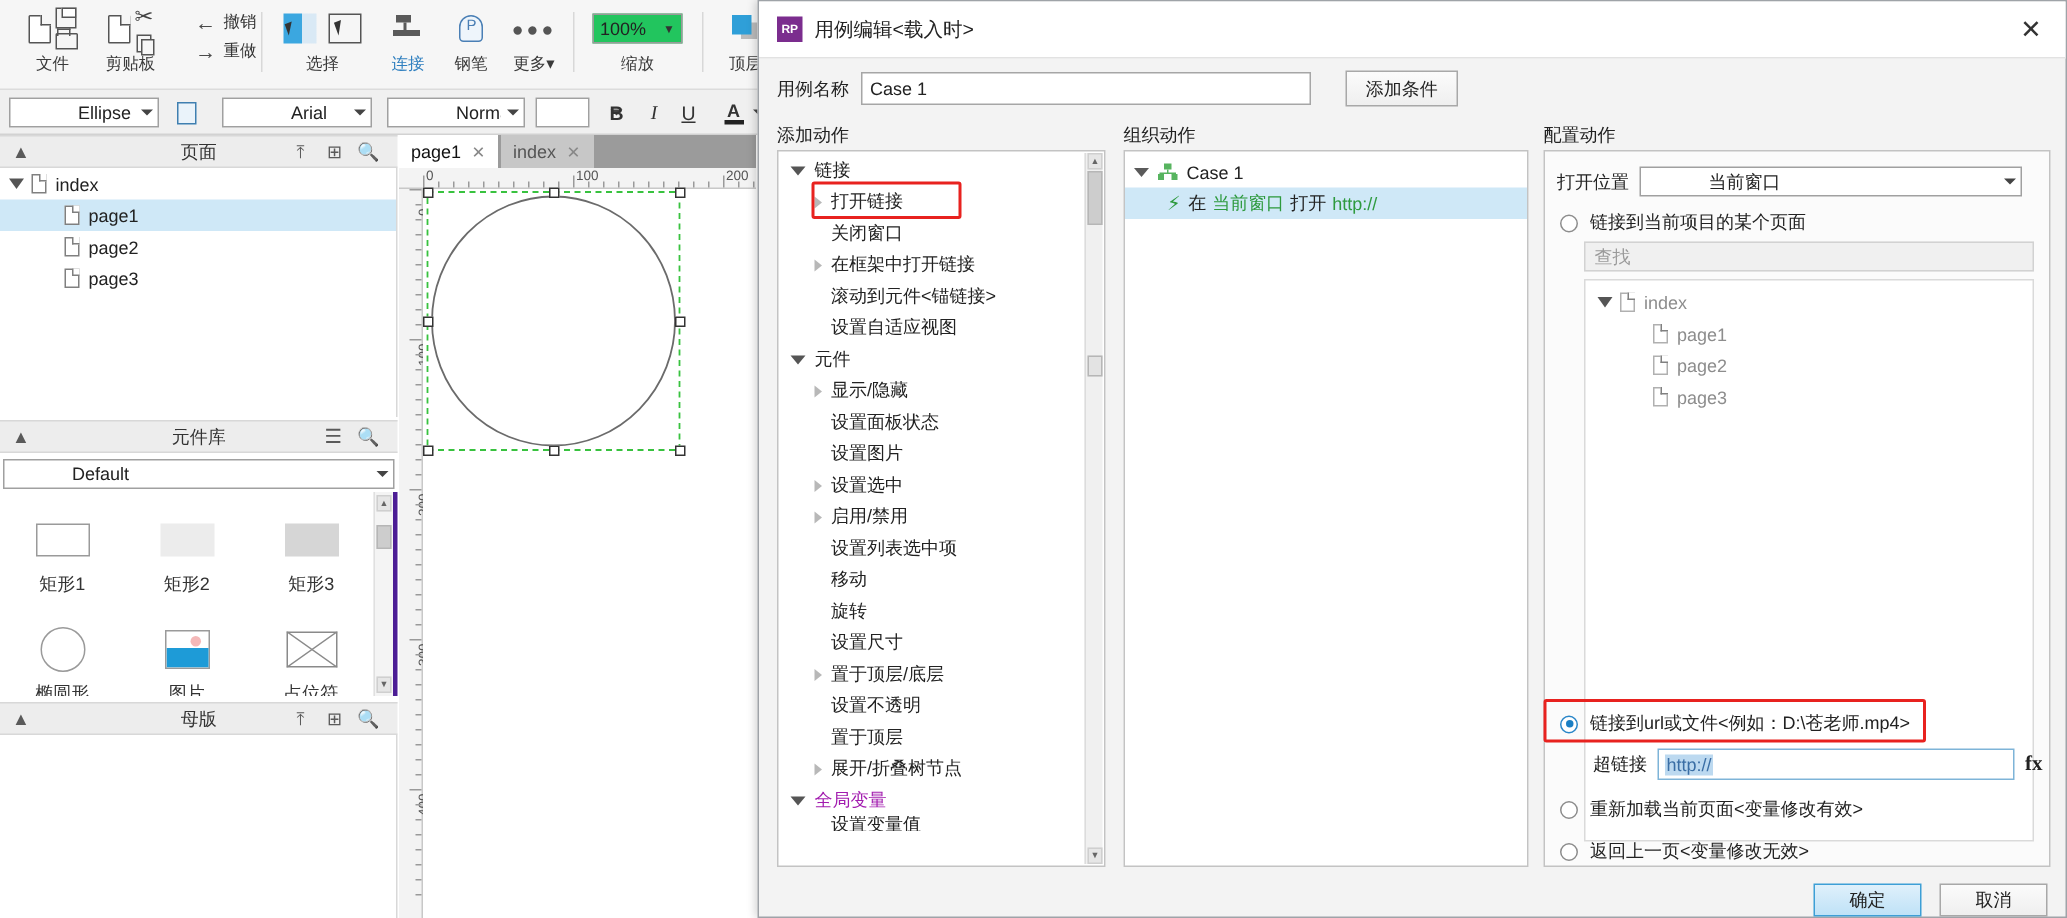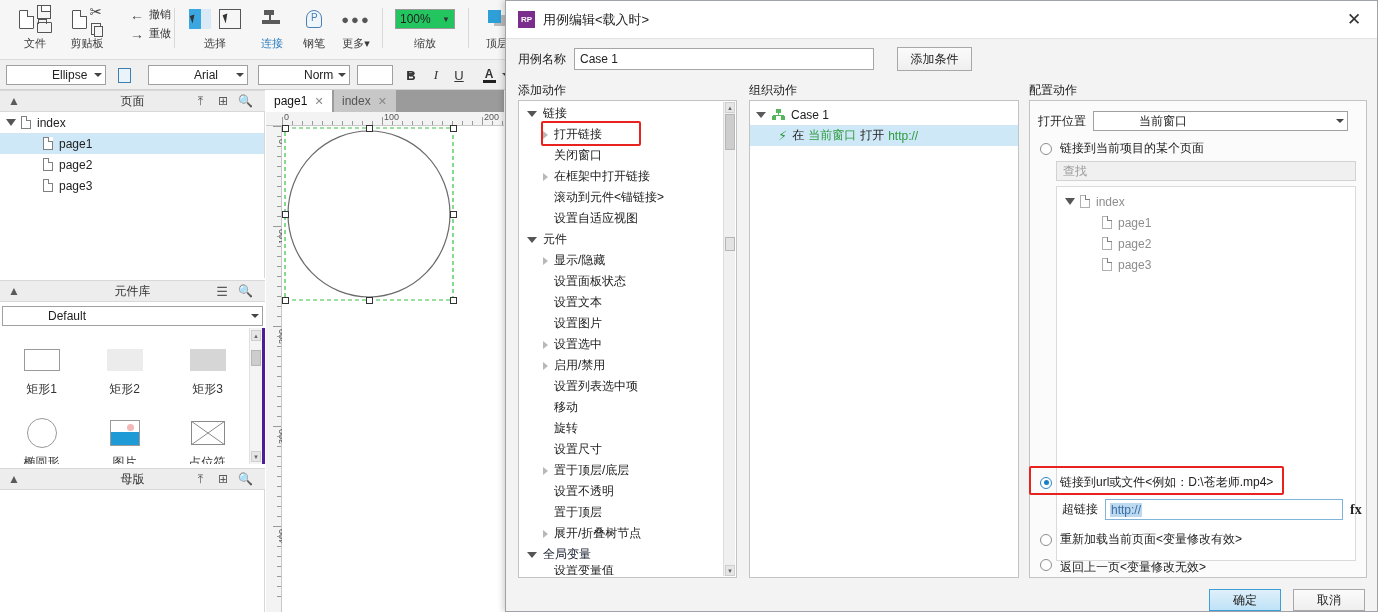--- a/index.html
+++ b/index.html
@@ -542,24 +542,20 @@
           <div class="act-row" style="padding-left: 24px; position: relative;">
             <span class="act-tri right"></span>
             <span>显示/隐藏</span>
           </div>
           <div class="act-row" style="padding-left: 24px; position: relative;">
             <span style="display: inline-block; width: 11px;"></span>
             <span>设置面板状态</span>
           </div>
           <div class="act-row" style="padding-left: 24px; position: relative;">
             <span style="display: inline-block; width: 11px;"></span>
-            <span>设置文本</span>
-          </div>
-          <div class="act-row" style="padding-left: 24px; position: relative;">
-            <span style="display: inline-block; width: 11px;"></span>
             <span>设置图片</span>
           </div>
           <div class="act-row" style="padding-left: 24px; position: relative;">
             <span class="act-tri right"></span>
             <span>设置选中</span>
           </div>
           <div class="act-row" style="padding-left: 24px; position: relative;">
             <span class="act-tri right"></span>
             <span>启用/禁用</span>
           </div>
@@ -590,21 +586,21 @@
           <div class="act-row" style="padding-left: 24px; position: relative;">
             <span style="display: inline-block; width: 11px;"></span>
             <span>置于顶层</span>
           </div>
           <div class="act-row" style="padding-left: 24px; position: relative;">
             <span class="act-tri right"></span>
             <span>展开/折叠树节点</span>
           </div>
           <div class="act-row" style="padding-left: 8px; position: relative;">
             <span class="act-tri down"></span>
-            <span style="color: #0f172a;">全局变量</span>
+            <span style="color: #a21caf;">全局变量</span>
           </div>
           <div class="act-row" style="padding-left: 24px; position: relative; height: 10px; overflow: hidden;">
             <span style="display: inline-block; width: 11px;"></span>
             <span>设置变量值</span>
           </div>
         </div>
       <div class="sbar">
         <div class="sarrow" style="top:0px;">▲</div>
         <div class="sthumb" style="top:12px;height:36px;"></div>
         <div class="sthumb" style="top:135px;height:14px;background:#e3e3e3;"></div>
@@ -688,21 +684,21 @@
           <span style="background:#bcd9f0;color:#3a6ea5;padding:0 1px;">http://</span>
         </span>
         <span style="font-weight:bold;font-size:14px;color:#222;font-family:'Liberation Serif',serif;">fx</span>
       </div>
 
       <div style="position:absolute;left:10px;top:430px;display:flex;align-items:center;gap:8px;">
         <span class="radio"></span>
         <span class="lbl">重新加载当前页面&lt;变量修改有效&gt;</span>
       </div>
 
-      <div style="position:absolute;left:10px;top:458px;display:flex;gap:8px;">
+      <div style="position:absolute;left:10px;top:458px;display:flex;align-items:center;gap:8px;">
         <span class="radio"></span>
         <span class="lbl">返回上一页&lt;变量修改无效&gt;</span>
       </div>
     </div>
 
     <div class="btn primary" style="position:absolute;left:703px;top:588px;width:72px;height:22px;">
       <span>确定</span>
     </div>
     <div class="btn" style="position:absolute;left:787px;top:588px;width:72px;height:22px;">
       <span>取消</span>

